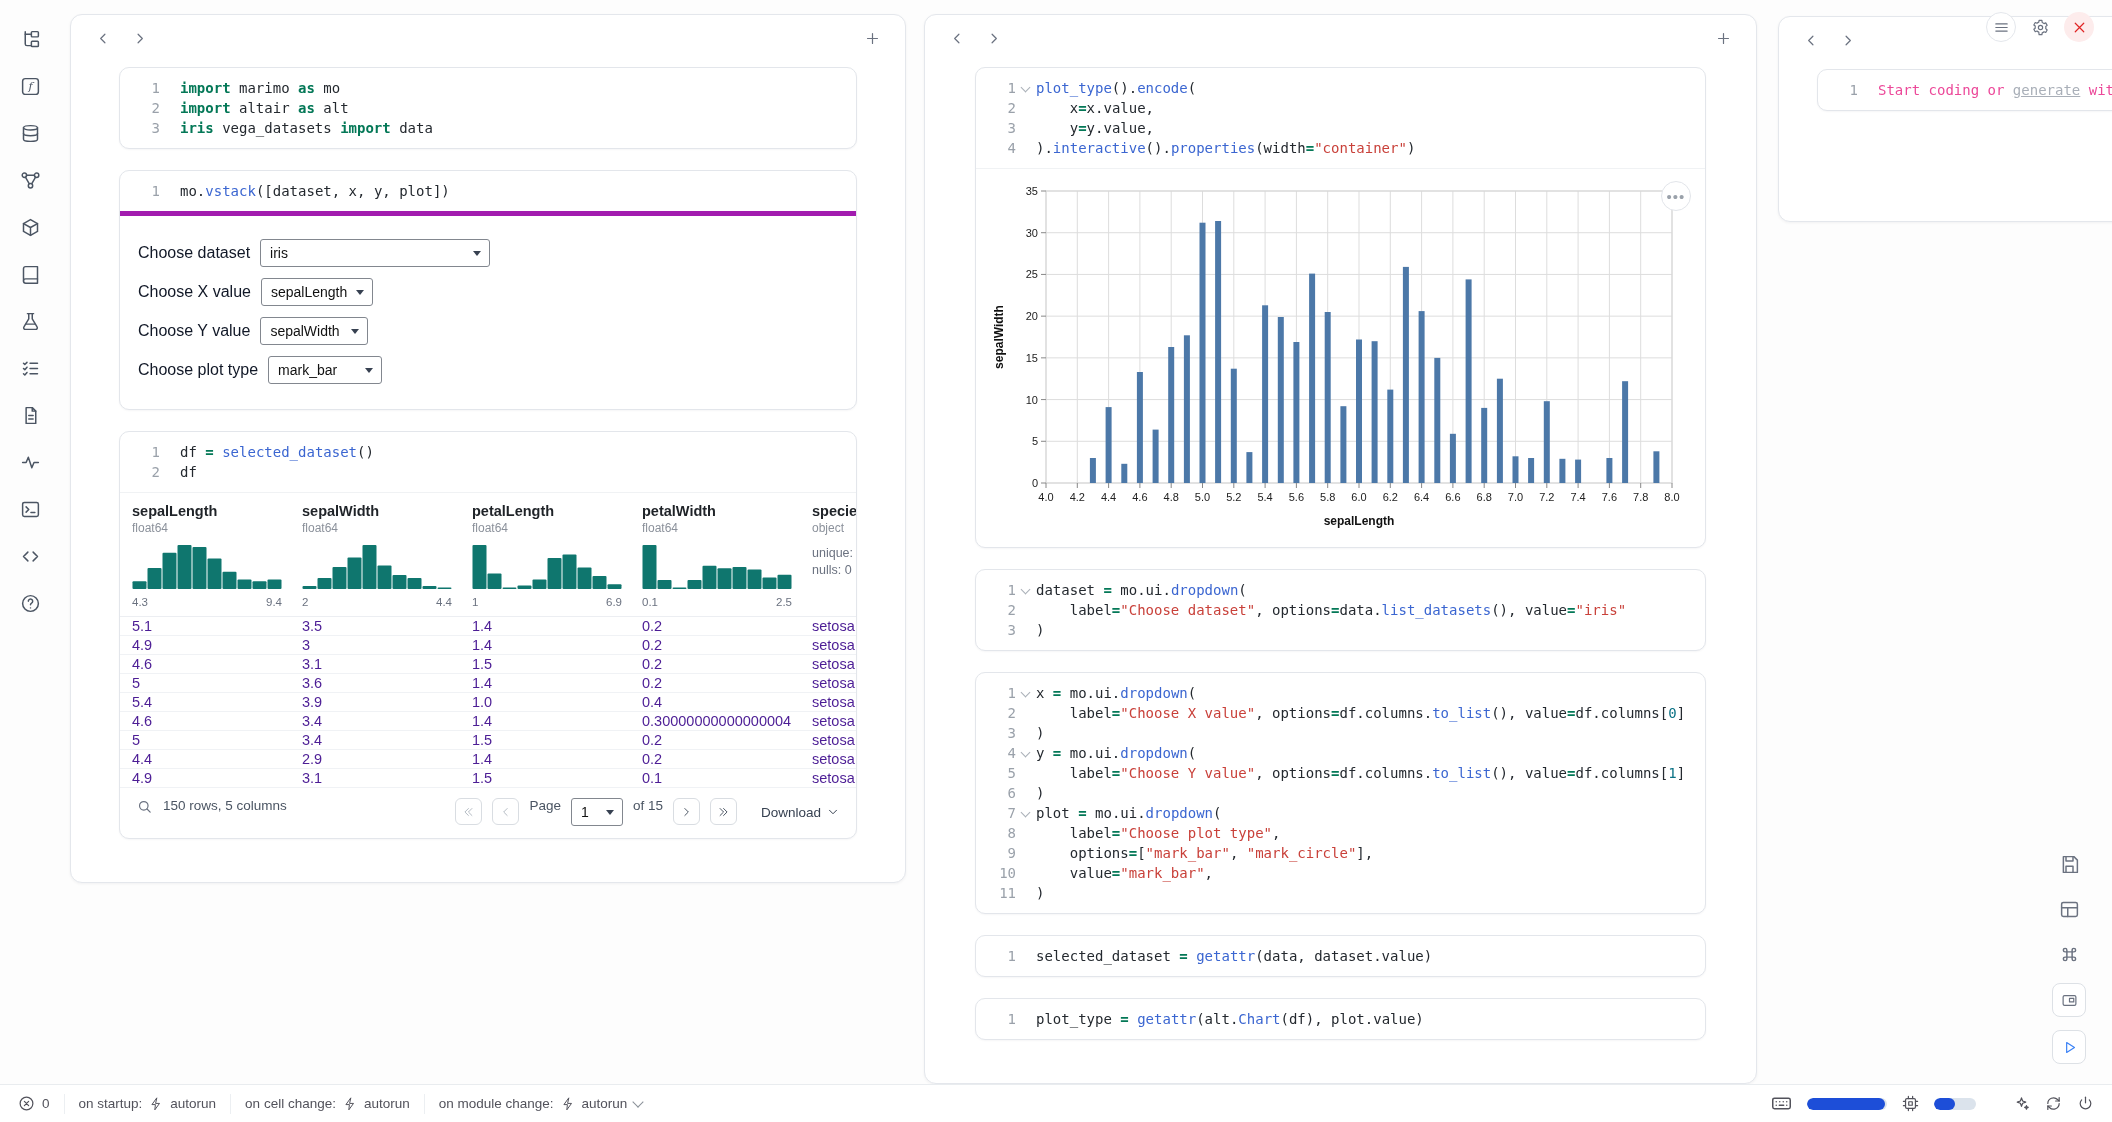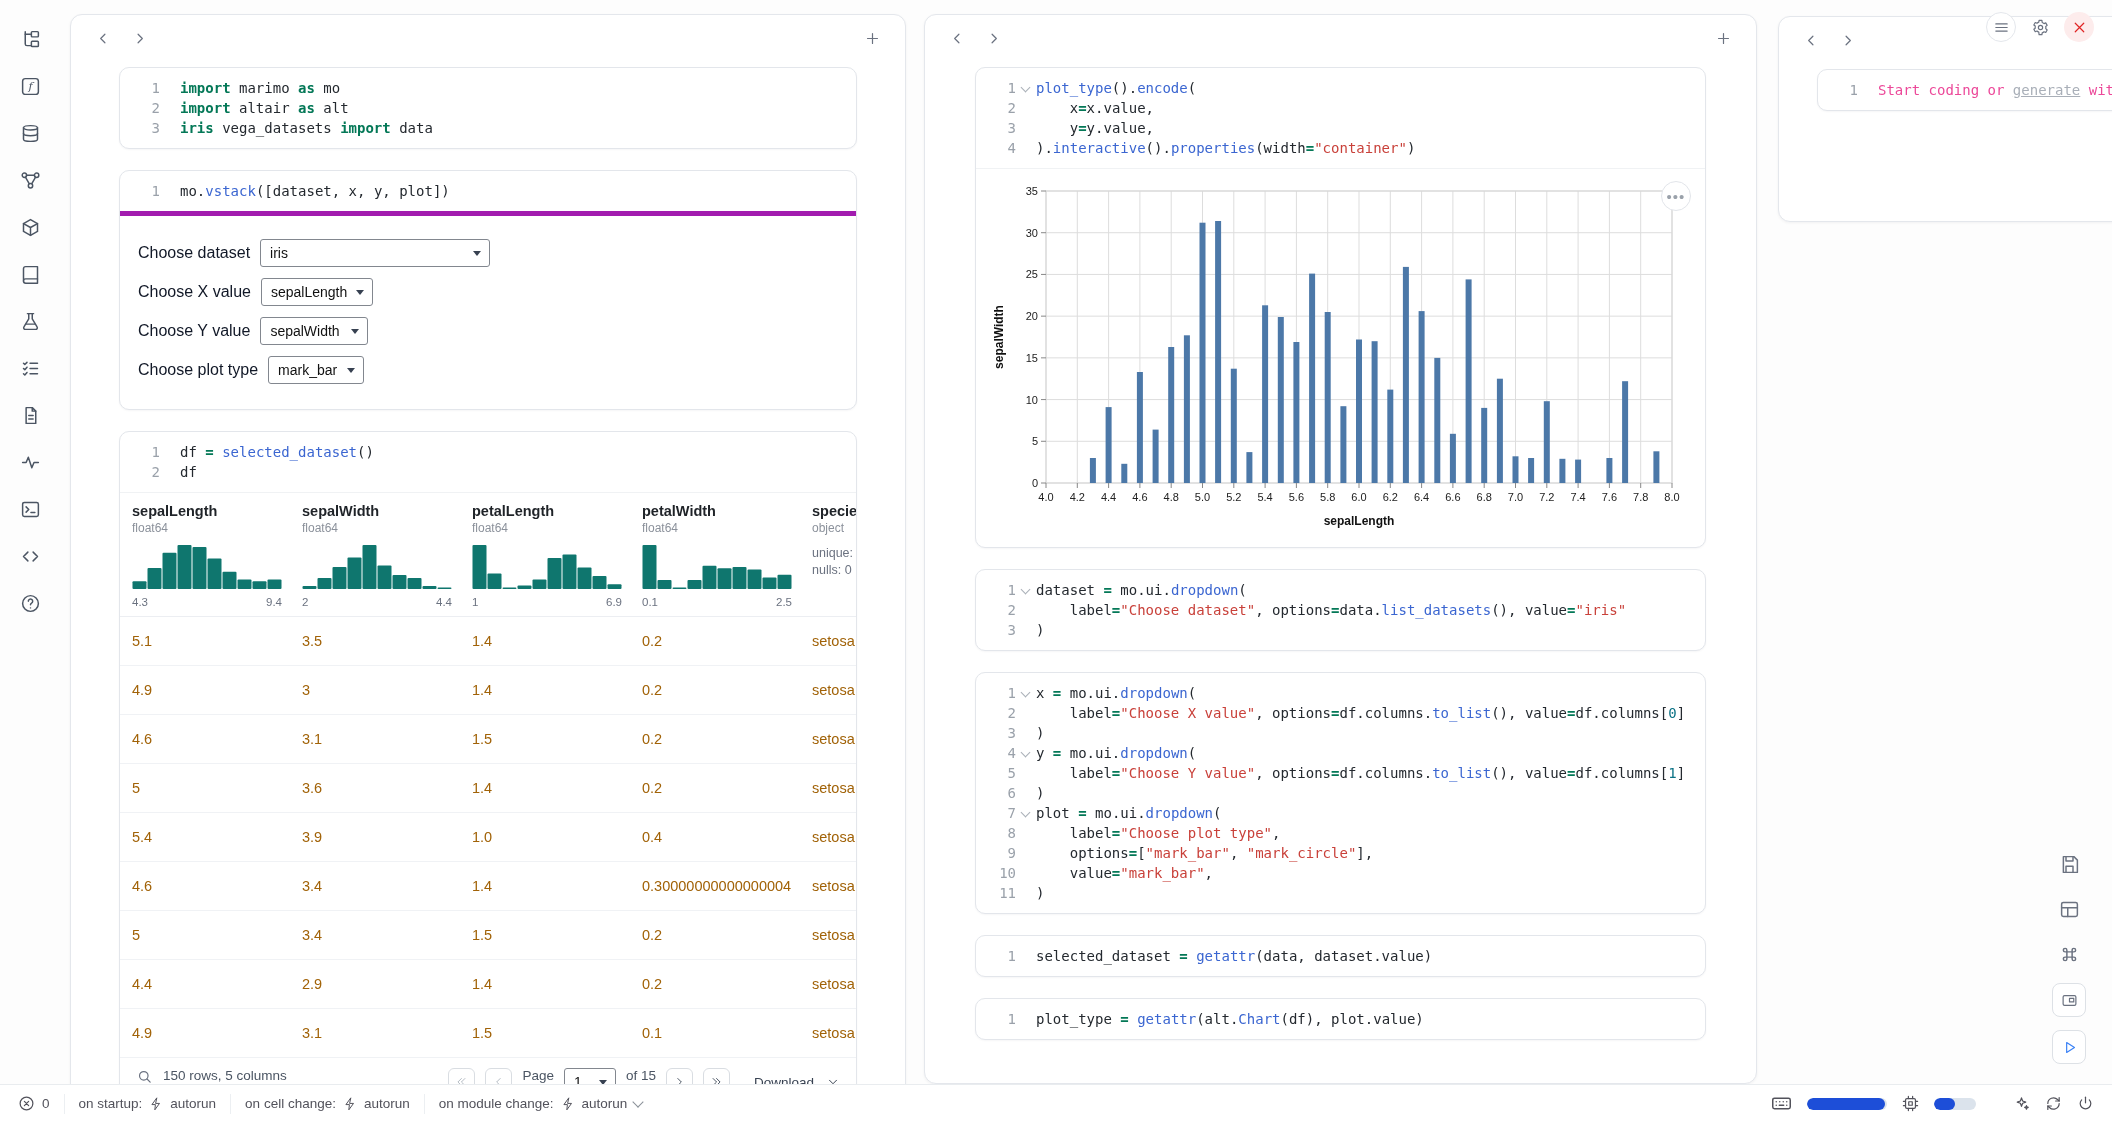--- a/index.html
+++ b/index.html
@@ -58,28 +58,28 @@
 
   
   .tblwrap{overflow:hidden;border-top:1px solid #f0f2f4}
   table{border-collapse:collapse;table-layout:fixed;width:850px}
   th{text-align:left;vertical-align:top;padding:10px 12px 0}
   .cname{font-weight:bold;font-size:14.5px;color:#1f2328;white-space:nowrap;overflow:hidden}
   .ctype{color:#8b919b;font-size:12px;font-weight:normal;margin-top:2px}
   tr.histrow th{padding:8px 12px 8px;border-bottom:1px solid #eceef2}
   .range{display:flex;justify-content:space-between;width:150px;color:#6b7280;font-size:11.5px;font-weight:normal;margin-top:3px}
   .csum{color:#6b7280;font-size:12.5px;font-weight:normal;margin-top:3px;white-space:nowrap}
-  td{padding:16px 12px;border-bottom:1px solid #f0f2f5;font-size:14.5px;color:#a16207;white-space:nowrap;overflow:hidden}
+  td{padding:1px 12px;border-bottom:1px solid #f0f2f5;font-size:14.5px;color:#4c1d95;white-space:nowrap;overflow:hidden}
 
   .tfoot{display:flex;gap:10px;padding:10px 16px 12px;font-size:13.5px;color:#4b5563}
   .tfoot .spacer{margin-left:auto}
   .pg-btn{width:27px;height:27px;border:1px solid #d9dde2;border-radius:6px;display:flex;align-items:center;
     justify-content:center;color:#b3bac2;cursor:pointer;background:#fff}
   .pg-btn.on{color:#4b5563}
-  .dl{display:flex;align-items:center;gap:12px;margin-left:14px;color:#374151;cursor:pointer}
+  .dl{display:flex;align-items:center;gap:5px;margin-left:14px;color:#374151;cursor:pointer}
 
   
   .chart-out{position:relative;border-top:1px solid #f0f2f4;padding:10px 14px 12px}
   .chart-out svg text{font-family:"Liberation Sans",sans-serif}
   .vega-actions{position:absolute;right:14px;top:12px;width:30px;height:30px;border:1px solid #e2e5ea;border-radius:50%;
     background:#fff;color:#9aa1aa;display:flex;align-items:center;justify-content:center;font-size:15px;letter-spacing:1px;cursor:pointer}
 
   
   .winctl{position:absolute;top:12px;right:18px;display:flex;gap:9px;z-index:20}
   .wbtn{width:30px;height:30px;border-radius:50%;display:flex;align-items:center;justify-content:center;
@@ -234,21 +234,21 @@
               <div class="ctl">
                 <span class="ctl-label">Choose X value</span>
                 <span class="sel" style="width: 112px;"><select><option>sepalLength</option></select></span>
               </div>
               <div class="ctl">
                 <span class="ctl-label">Choose Y value</span>
                 <span class="sel" style="width: 108px;"><select><option>sepalWidth</option></select></span>
               </div>
               <div class="ctl">
                 <span class="ctl-label">Choose plot type</span>
-                <span class="sel" style="width: 96px;"><select><option>mark_bar</option></select></span>
+                <span class="sel" style="width: 114px;"><select><option>mark_bar</option></select></span>
               </div>
             </div>
         </div>
       </div>
 
       <div class="cell">
         <div class="code">
             <div class="cl"><span class="ln">1</span><span class="fold"></span><span class="src"><span class="tk-p">df </span><span class="tk-k">=</span><span class="tk-p"> </span><span class="tk-f">selected_dataset</span><span class="tk-p">()</span></span></div>
             <div class="cl"><span class="ln">2</span><span class="fold"></span><span class="src"><span class="tk-p">df</span></span></div>
           </div>

